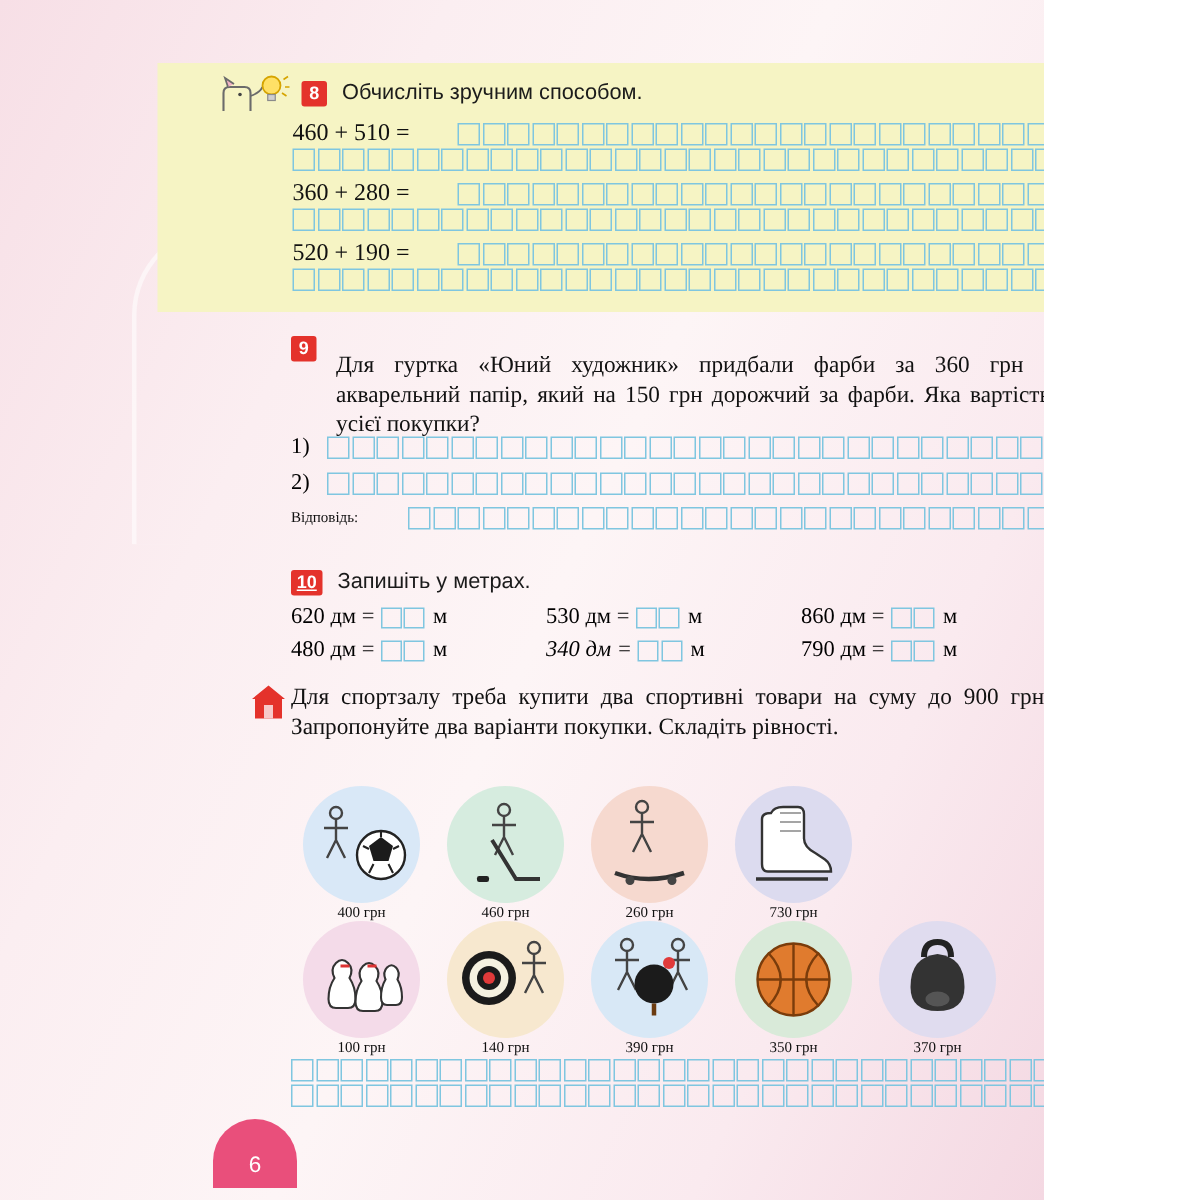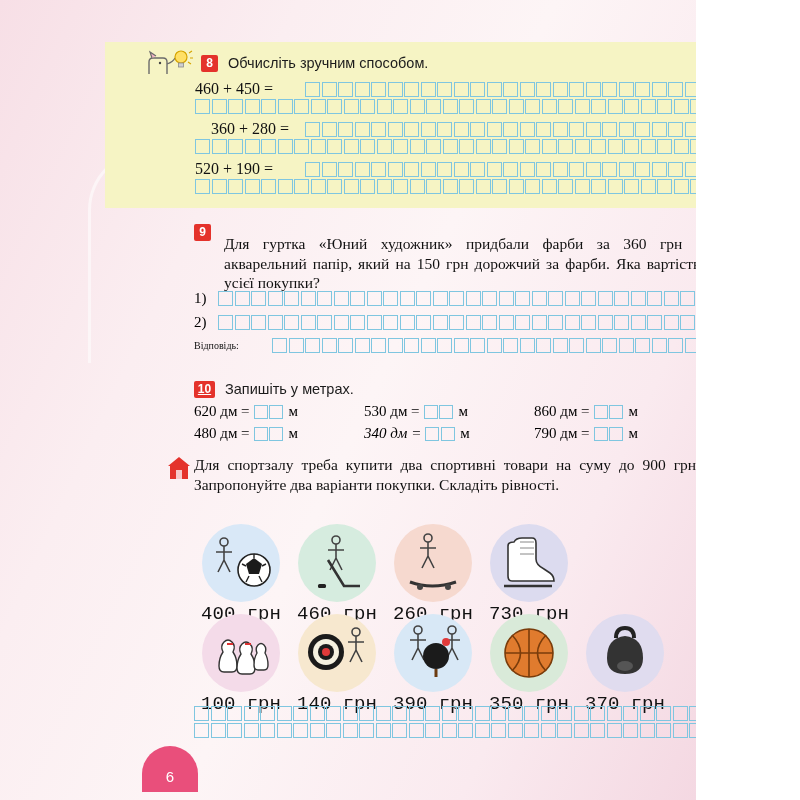--- a/index.html
+++ b/index.html
@@ -140,22 +140,22 @@
   }
   .circle {
     width: 78px;
     height: 78px;
     border-radius: 50%;
     margin: 0 auto;
     position: relative;
     overflow: hidden;
   }
   .price {
-    font-family: Liberation Mono, monospace;
-    font-size: 19px;
+    font-family: Liberation Serif, serif;
+    font-size: 10px;
     color: #111;
     margin-top: 1px;
   }
 
   
   .page-badge {
     position: absolute;
     left: 142px;
     bottom: 8px;
     width: 56px;
@@ -188,21 +188,21 @@
         <path d="M46 5 l3 -2 M47 10 l3 0 M45 14 l3 2" stroke="#d6a400" stroke-width="1.1"></path>
       </svg>
 
       <div style="position:absolute; left:96px; top:11px;">
         <span class="task-num">8</span>
         <span class="task-head" style="margin-left:6px;">Обчисліть зручним способом.</span>
       </div>
 
       <div id="task8-rows" style="position:absolute; left:90px; top:38px;">
           <div class="row-line" style="margin-bottom: 1px;">
-            <span class="expr" style="width: 110px; display: inline-block;">460 + 450 =</span>
+            <span class="expr" style="width: 110px; display: inline-block;">460 + 510 =</span>
             <span class="cells">
               <span class="cell"></span>
               <span class="cell"></span>
               <span class="cell"></span>
               <span class="cell"></span>
               <span class="cell"></span>
               <span class="cell"></span>
               <span class="cell"></span>
               <span class="cell"></span>
               <span class="cell"></span>
@@ -264,21 +264,21 @@
               <span class="cell"></span>
               <span class="cell"></span>
               <span class="cell"></span>
               <span class="cell"></span>
               <span class="cell"></span>
               <span class="cell"></span>
               <span class="cell"></span>
             </span>
           </div>
           <div class="row-line" style="margin-bottom: 1px;">
-            <span class="expr" style="width: 110px; display: inline-block; text-align: center;">360 + 280 =</span>
+            <span class="expr" style="width: 110px; display: inline-block;">360 + 280 =</span>
             <span class="cells">
               <span class="cell"></span>
               <span class="cell"></span>
               <span class="cell"></span>
               <span class="cell"></span>
               <span class="cell"></span>
               <span class="cell"></span>
               <span class="cell"></span>
               <span class="cell"></span>
               <span class="cell"></span>

